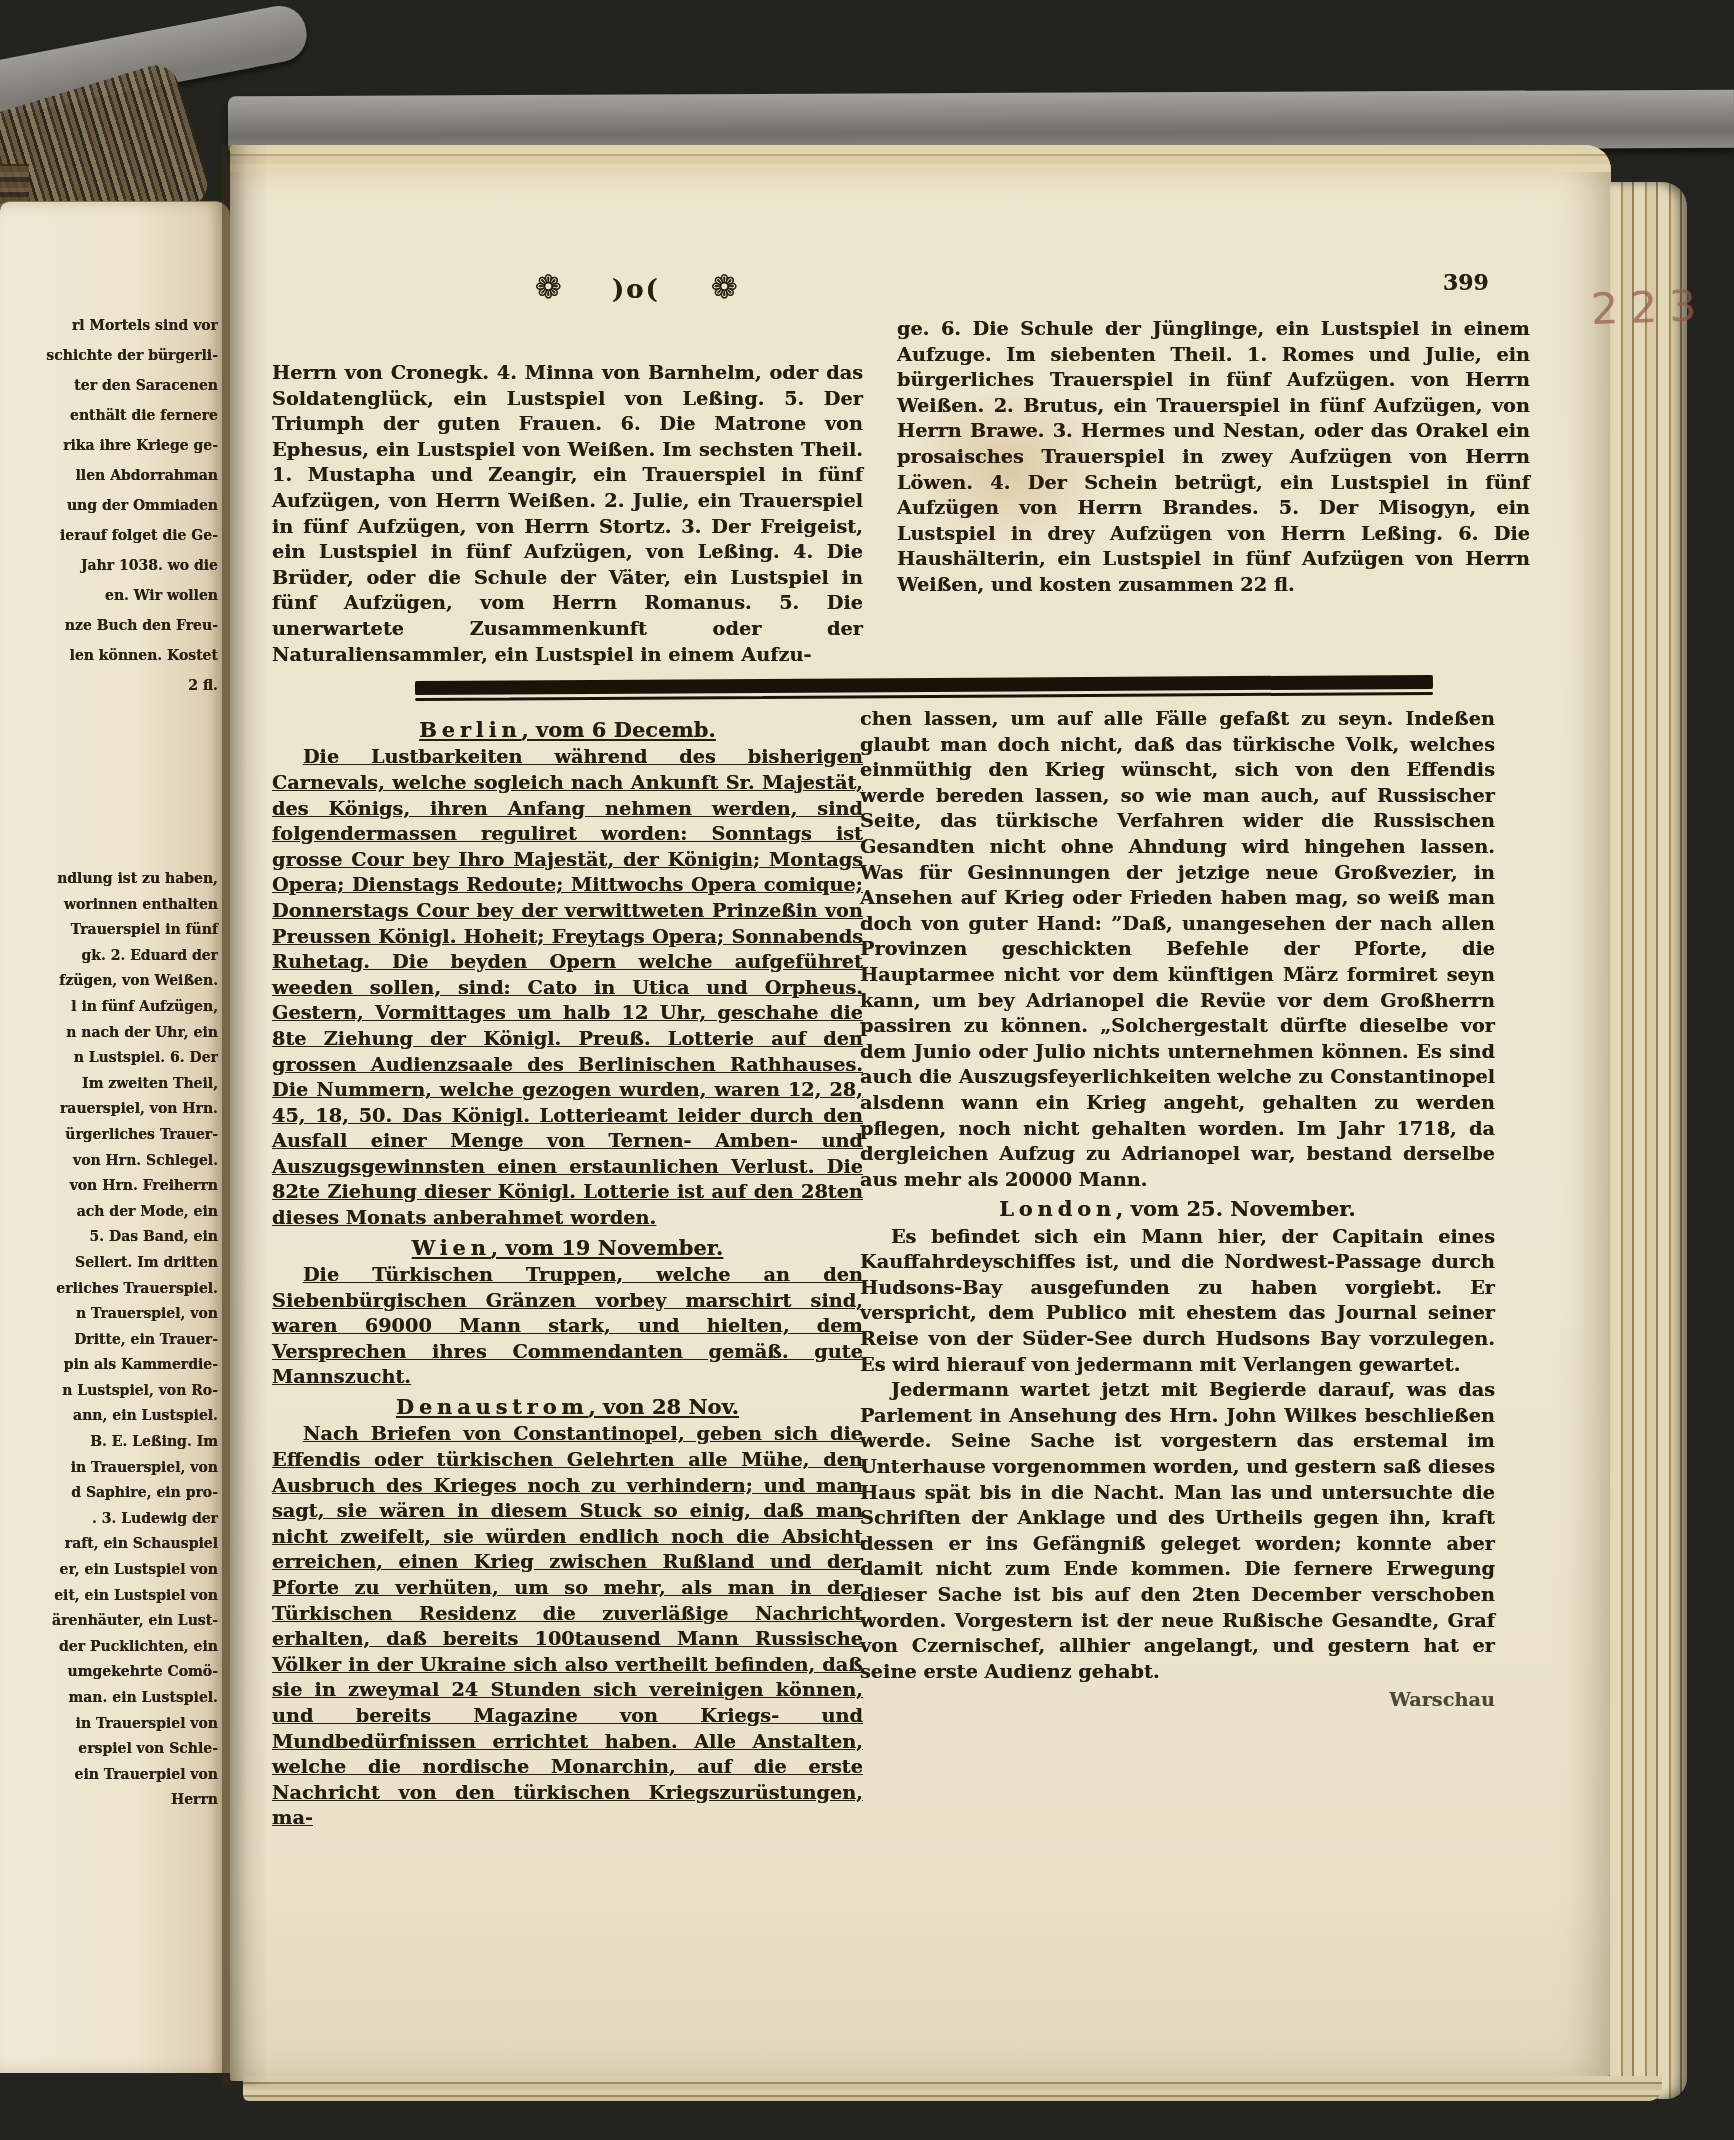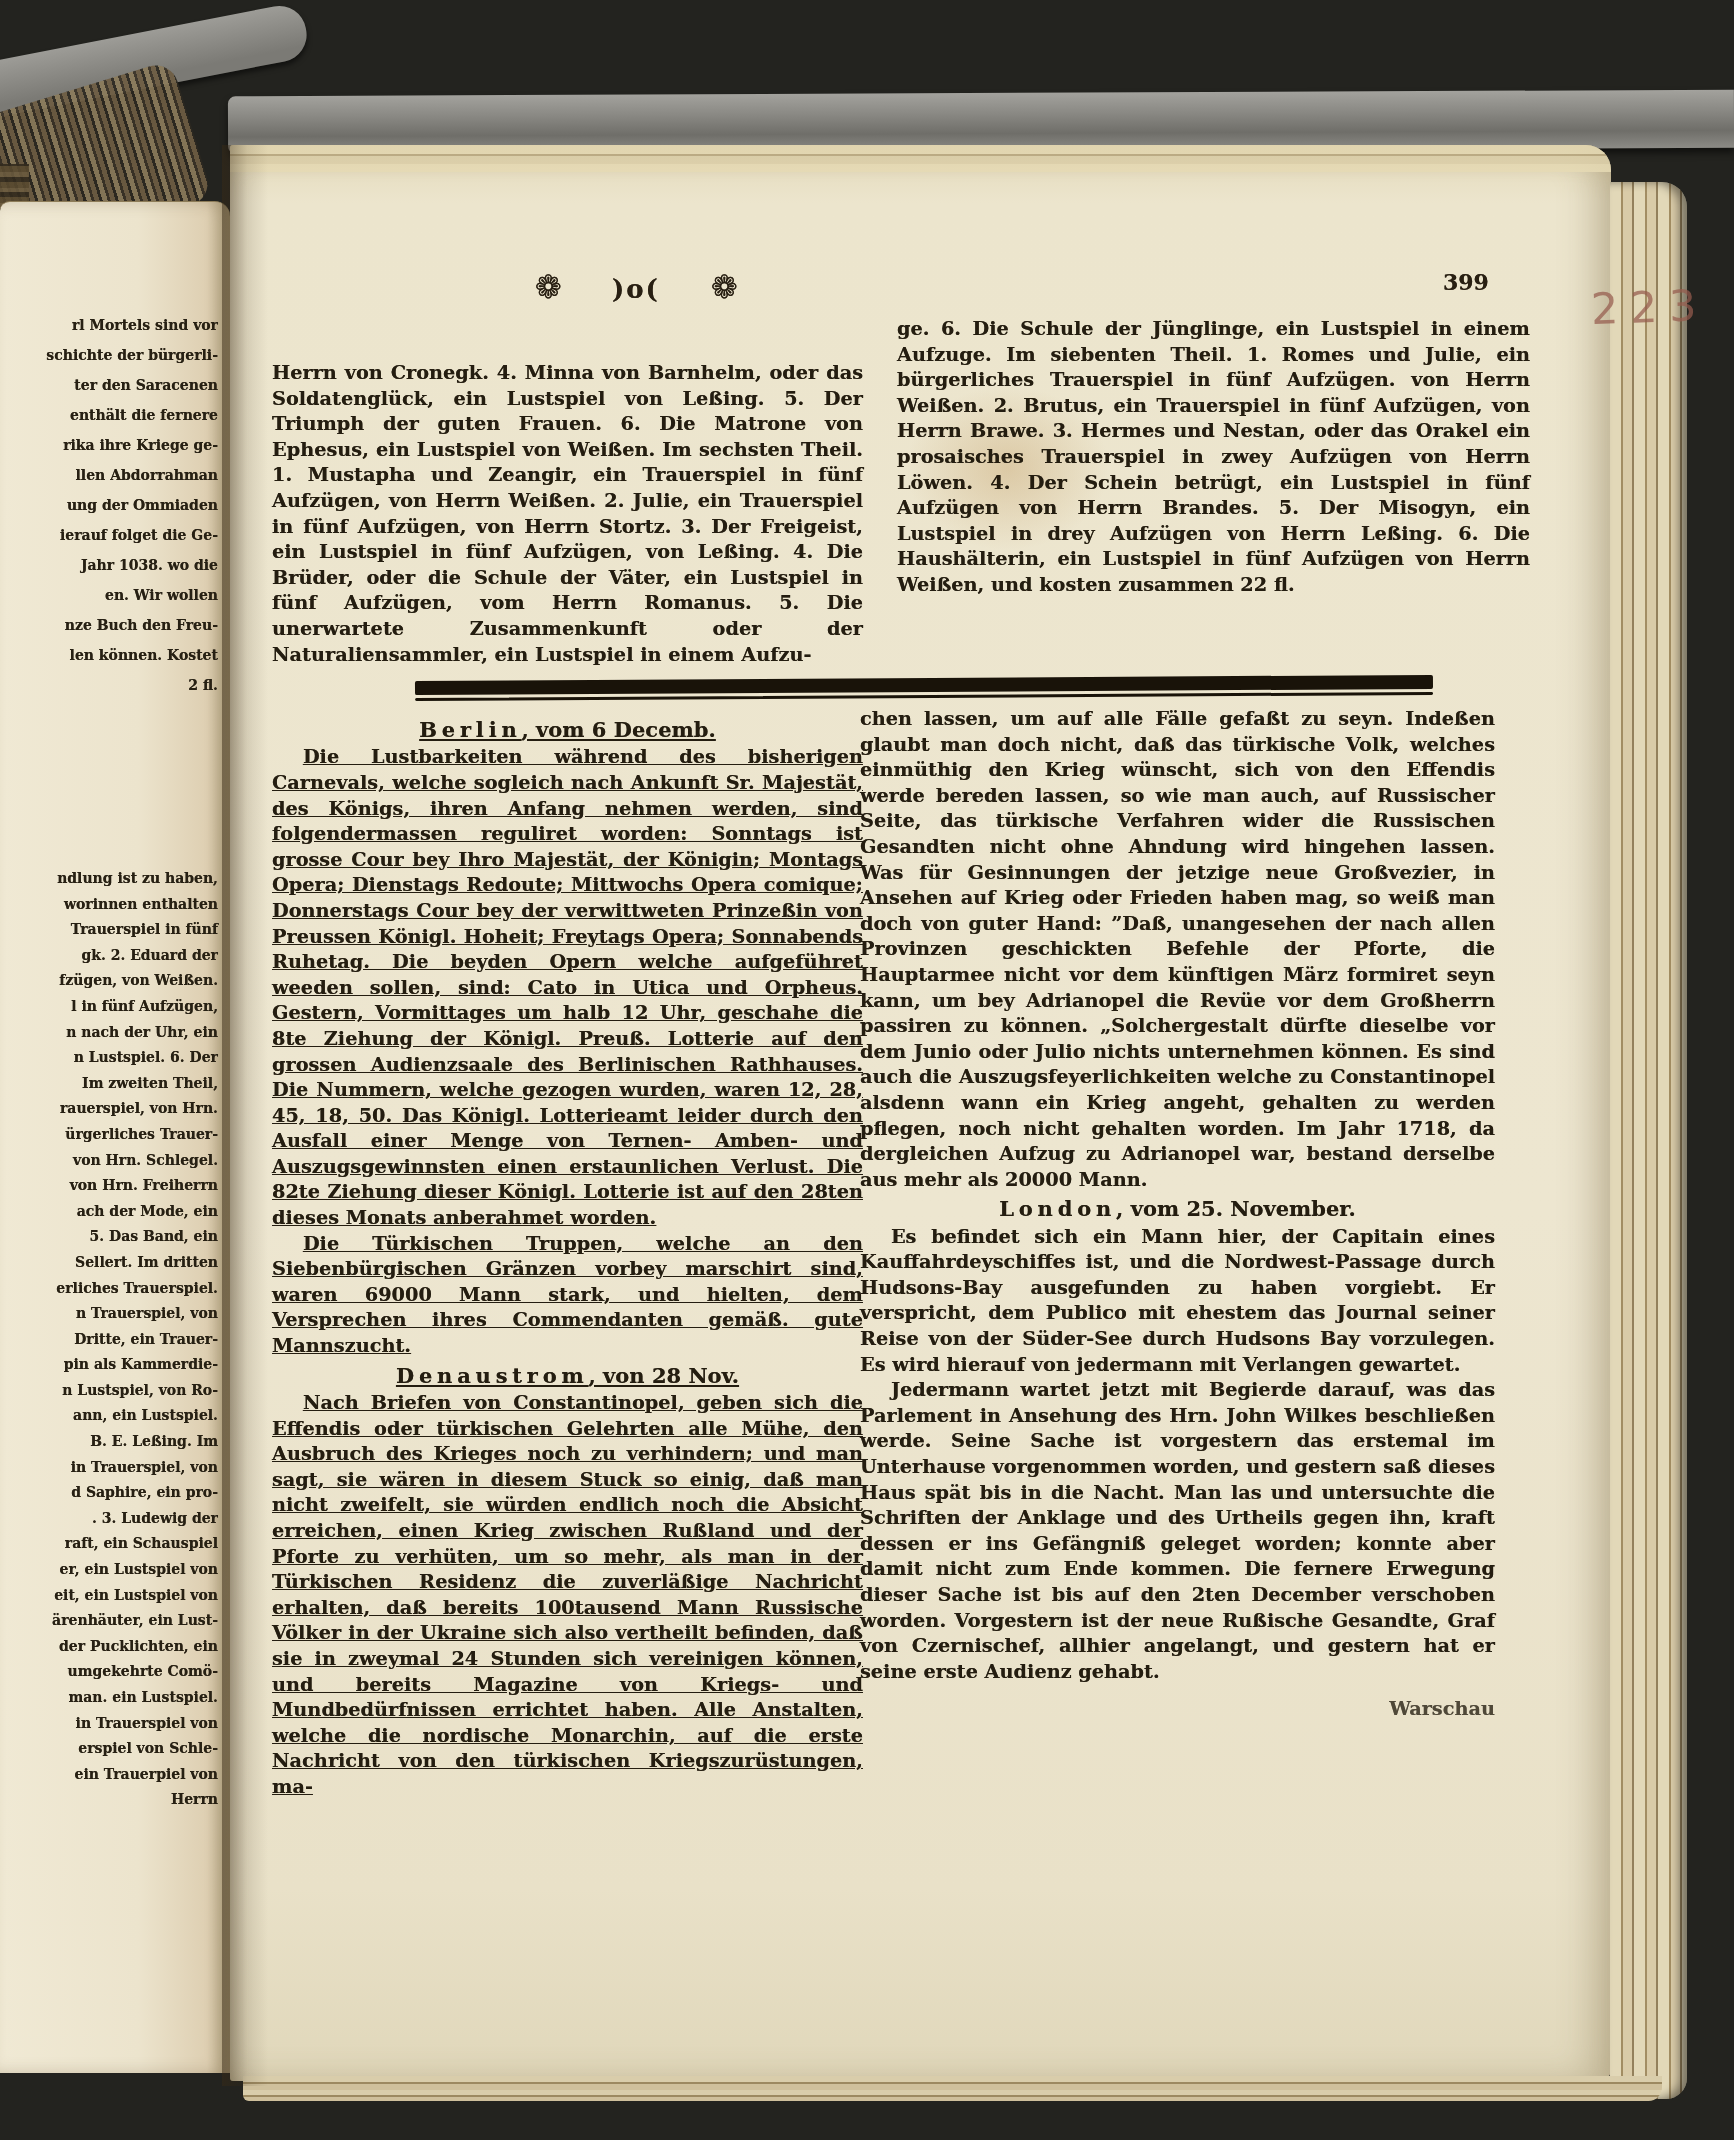--- a/index.html
+++ b/index.html
@@ -110,21 +110,21 @@
   }
   .dateline .place{letter-spacing:4.8px;}
   .col-top-left{left:42px;top:171px;width:591px;margin-top:44px;}
   .col-top-right{left:647px;top:171px;width:633px;margin-left:20px;}
   .col-bot-left{left:42px;top:568px;width:591px;text-decoration:underline;}
   .col-bot-right{left:630px;top:561px;width:635px;}
   
   .section-rule{position:absolute;left:185px;top:533px;width:1018px;transform:rotate(-0.35deg);}
   .section-rule .bar{height:13.5px;background:#191309;border-radius:1.9px;}
   .section-rule .thin{height:2.9px;background:#191309;margin-top:3.9px;border-radius:1.9px;}
-  .catchword{text-align:right;margin-top:12px;opacity:.78;filter:blur(0.3px);}
+  .catchword{text-align:right;margin-top:3px;opacity:.78;filter:blur(0.3px);}
 </style>
 </head>
 <body>
 
 <div id="stage">
 
   <div class="binding"></div>
   <div class="binding-left"></div>
   <div class="fore-edge"></div>
   <div class="spine-edge"></div>
@@ -198,20 +198,21 @@
     </div>
 
     <div class="section-rule">
       <div class="bar"></div>
       <div class="thin"></div>
     </div>
 
     <div class="col col-bot-left">
       <h3 class="dateline"><span class="place">Berlin</span><span>, vom 6 Decemb.</span></h3>
       <p>Die Lustbarkeiten während des bisherigen Carnevals, welche sogleich nach Ankunft Sr. Majestät, des Königs, ihren Anfang nehmen werden, sind folgendermassen reguliret worden: Sonntags ist grosse Cour bey Ihro Majestät, der Königin; Montags Opera; Dienstags Redoute; Mittwochs Opera comique; Donnerstags Cour bey der verwittweten Prinzeßin von Preussen Königl. Hoheit; Freytags Opera; Sonnabends Ruhetag. Die beyden Opern welche aufgeführet weeden sollen, sind: Cato in Utica und Orpheus. Gestern, Vormittages um halb 12 Uhr, geschahe die 8te Ziehung der Königl. Preuß. Lotterie auf den grossen Audienzsaale des Berlinischen Rathhauses. Die Nummern, welche gezogen wurden, waren 12, 28, 45, 18, 50. Das Königl. Lotterieamt leider durch den Ausfall einer Menge von Ternen- Amben- und Auszugsgewinnsten einen erstaunlichen Verlust. Die 82te Ziehung dieser Königl. Lotterie ist auf den 28ten dieses Monats anberahmet worden.</p>
+      <h3 class="dateline"><span class="place">Wien</span><span>, vom 19 November.</span></h3>
       <p>Die Türkischen Truppen, welche an den Siebenbürgischen Gränzen vorbey marschirt sind, waren 69000 Mann stark, und hielten, dem Versprechen ihres Commendanten gemäß. gute Mannszucht.</p>
       <h3 class="dateline"><span class="place">Denaustrom</span><span>, von 28 Nov.</span></h3>
       <p>Nach Briefen von Constantinopel, geben sich die Effendis oder türkischen Gelehrten alle Mühe, den Ausbruch des Krieges noch zu verhindern; und man sagt, sie wären in diesem Stuck so einig, daß man nicht zweifelt, sie würden endlich noch die Absicht erreichen, einen Krieg zwischen Rußland und der Pforte zu verhüten, um so mehr, als man in der Türkischen Residenz die zuverläßige Nachricht erhalten, daß bereits 100tausend Mann Russische Völker in der Ukraine sich also vertheilt befinden, daß sie in zweymal 24 Stunden sich vereinigen können, und bereits Magazine von Kriegs- und Mundbedürfnissen errichtet haben. Alle Anstalten, welche die nordische Monarchin, auf die erste Nachricht von den türkischen Kriegszurüstungen, ma-</p>
     </div>
 
     <div class="col col-bot-right">
       <p class="noindent">chen lassen, um auf alle Fälle gefaßt zu seyn. Indeßen glaubt man doch nicht, daß das türkische Volk, welches einmüthig den Krieg wünscht, sich von den Effendis werde bereden lassen, so wie man auch, auf Russischer Seite, das türkische Verfahren wider die Russischen Gesandten nicht ohne Ahndung wird hingehen lassen. Was für Gesinnungen der jetzige neue Großvezier, in Ansehen auf Krieg oder Frieden haben mag, so weiß man doch von guter Hand: ”Daß, unangesehen der nach allen Provinzen geschickten Befehle der Pforte, die Hauptarmee nicht vor dem künftigen März formiret seyn kann, um bey Adrianopel die Revüe vor dem Großherrn passiren zu können. „Solchergestalt dürfte dieselbe vor dem Junio oder Julio nichts unternehmen können. Es sind auch die Auszugsfeyerlichkeiten welche zu Constantinopel alsdenn wann ein Krieg angeht, gehalten zu werden pflegen, noch nicht gehalten worden. Im Jahr 1718, da dergleichen Aufzug zu Adrianopel war, bestand derselbe aus mehr als 20000 Mann.</p>
       <h3 class="dateline"><span class="place">London</span><span>, vom 25. November.</span></h3>
       <p>Es befindet sich ein Mann hier, der Capitain eines Kauffahrdeyschiffes ist, und die Nordwest-Passage durch Hudsons-Bay ausgefunden zu haben vorgiebt. Er verspricht, dem Publico mit ehestem das Journal seiner Reise von der Süder-See durch Hudsons Bay vorzulegen. Es wird hierauf von jedermann mit Verlangen gewartet.</p>
       <p>Jedermann wartet jetzt mit Begierde darauf, was das Parlement in Ansehung des Hrn. John Wilkes beschließen werde. Seine Sache ist vorgestern das erstemal im Unterhause vorgenommen worden, und gestern saß dieses Haus spät bis in die Nacht. Man las und untersuchte die Schriften der Anklage und des Urtheils gegen ihn, kraft dessen er ins Gefängniß geleget worden; konnte aber damit nicht zum Ende kommen. Die fernere Erwegung dieser Sache ist bis auf den 2ten December verschoben worden. Vorgestern ist der neue Rußische Gesandte, Graf von Czernischef, allhier angelangt, und gestern hat er seine erste Audienz gehabt.</p>

